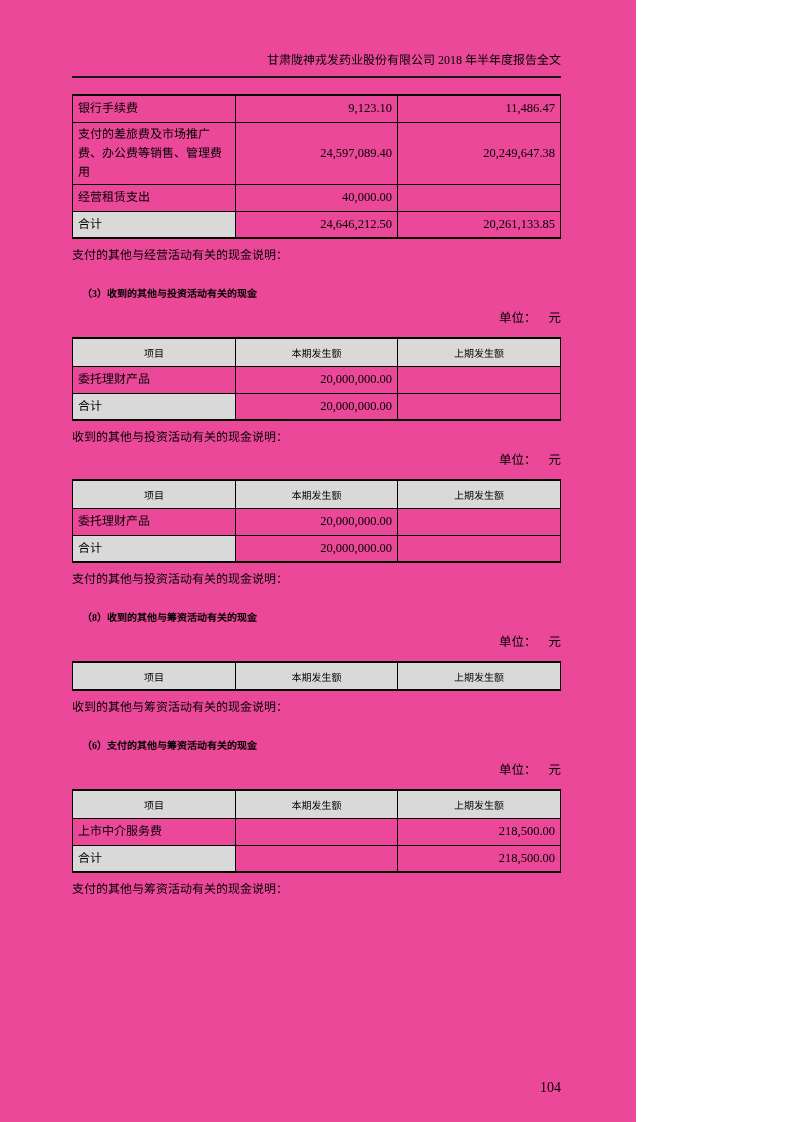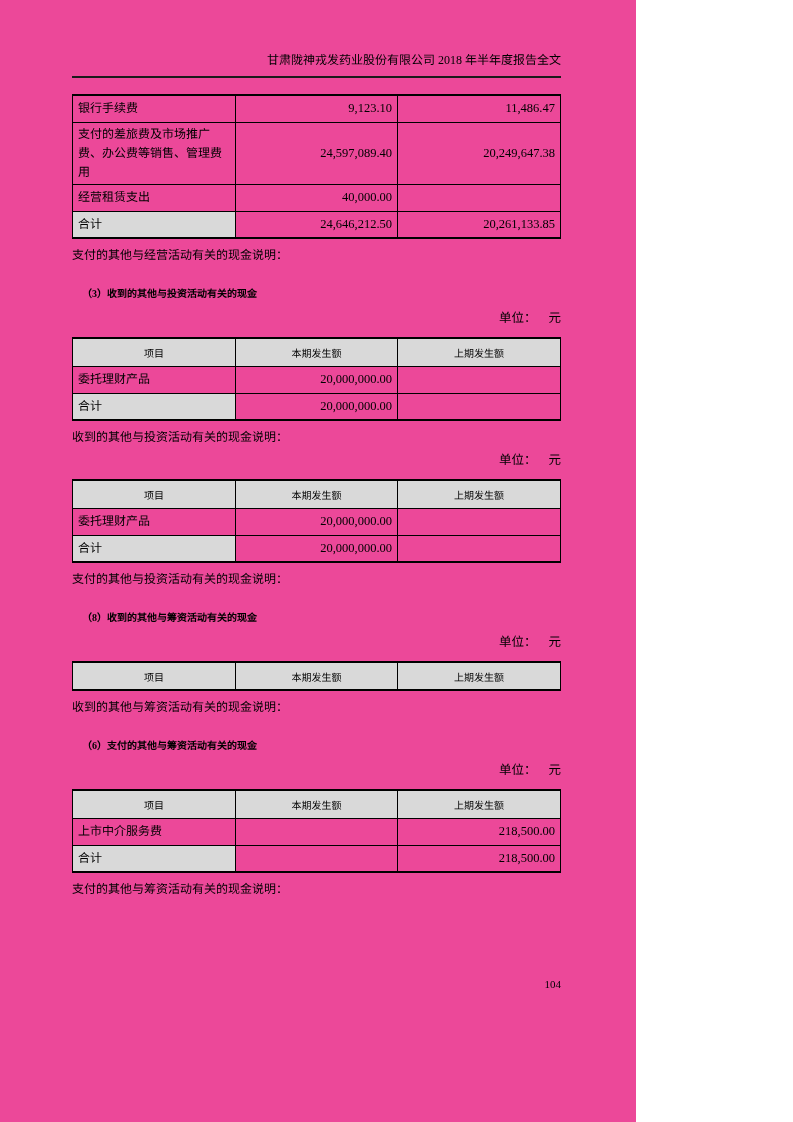--- a/index.html
+++ b/index.html
@@ -73,23 +73,23 @@
   .unit-line{
     margin-top:8px;
     text-align:right;
     font-size:12.5px;
     line-height:15px;
   }
   .unit-line .unit-val{margin-left:12px;}
   .report-section table.rpt-table{margin-top:11px;}
   .page-number{
     position:absolute;
-    top:978px;
+    top:1080px;
     right:75px;
-    font-size:11px;
+    font-size:14px;
   }
 </style>
 </head>
 <body>
 
 <div class="page">
 
   <div class="page-header-text">甘肃陇神戎发药业股份有限公司 2018 年半年度报告全文</div>
   <div class="header-rule"></div>
 

